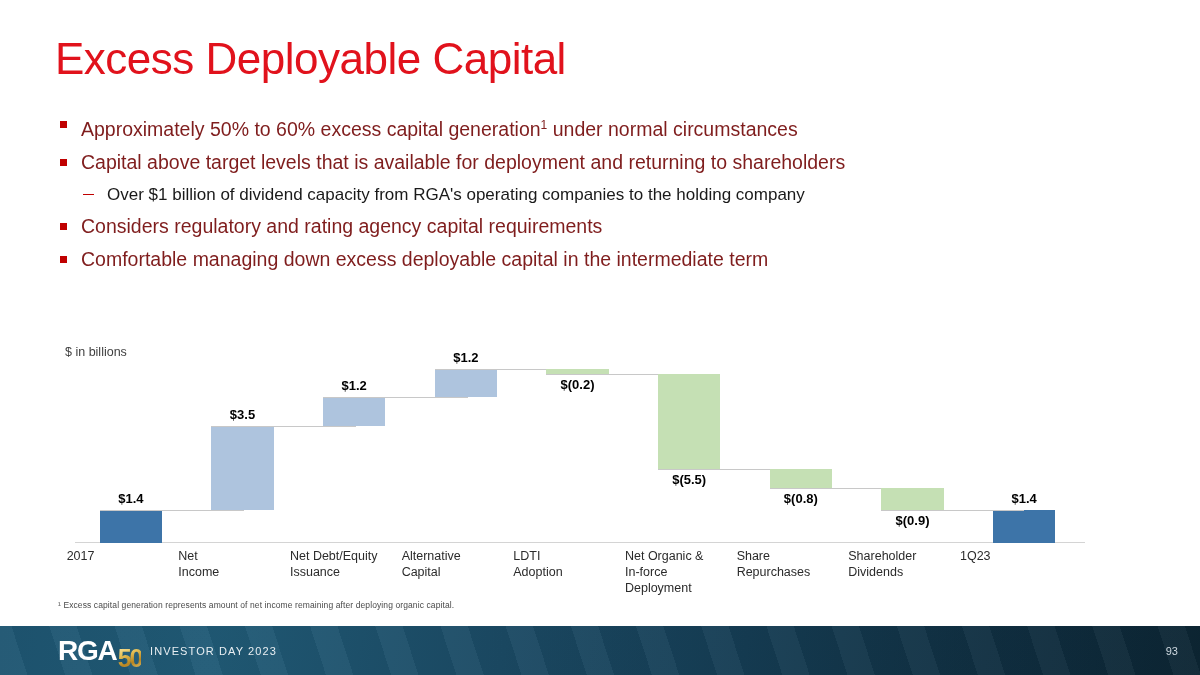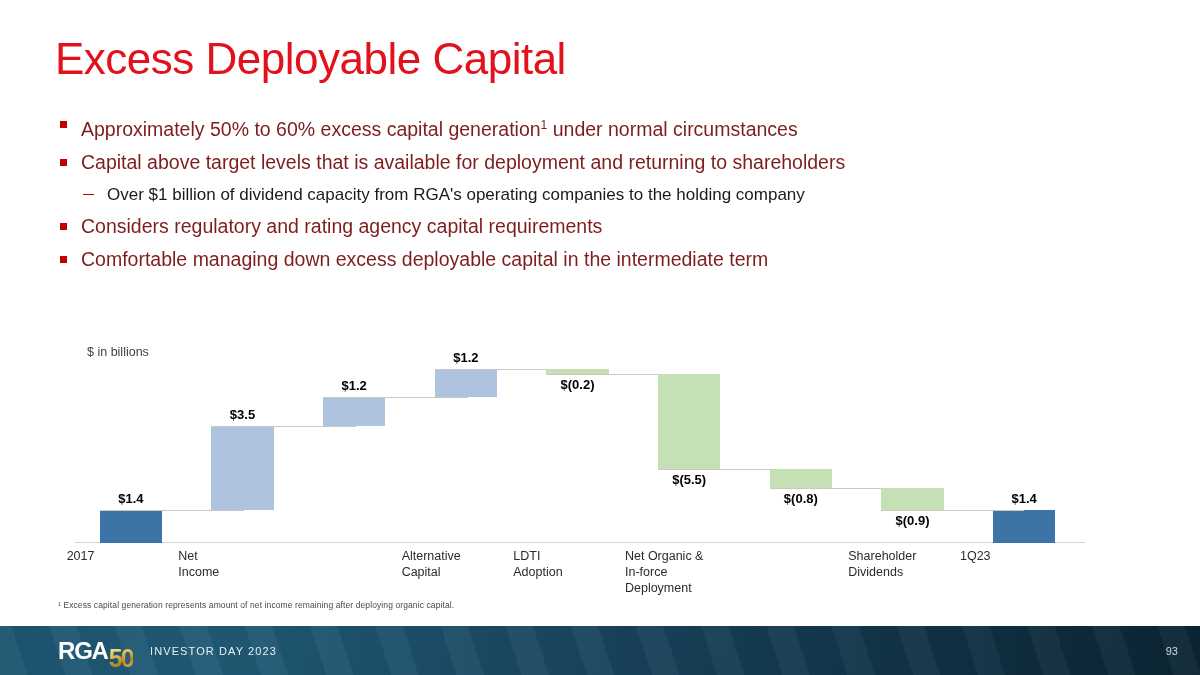--- a/index.html
+++ b/index.html
@@ -32,21 +32,21 @@
     background:#c00000;
   }
   sup{ font-size:.62em; vertical-align:super; }
 
   
   .chart-area{
     position:absolute; left:55px; top:335px; width:1025px; height:260px;
   }
   .units-label{
     position:absolute; left:10px; top:10px;
-    font-size:12.5px; color:#3f3f3f;margin-left:22px;
+    font-size:12.5px; color:#3f3f3f;
   }
   .plot{
     position:absolute; left:20px; top:10px; right:0px; height:198px;
   }
   .axis-line{
     position:absolute; left:0; right:-5px; bottom:0; height:1.5px; background:#d4d4d4;
   }
   .bar{
     position:absolute; box-sizing:border-box;
   }
@@ -81,21 +81,21 @@
     content:""; position:absolute; inset:0;
     background:repeating-linear-gradient(72deg,
       rgba(255,255,255,.035) 0px, rgba(255,255,255,.035) 26px,
       rgba(0,0,0,.04) 26px, rgba(0,0,0,.04) 62px);
   }
   .logo{
     position:absolute; left:58px; top:50%; transform:translateY(-50%);
     display:flex; align-items:center; z-index:2;
   }
   .logo-rga{
-    font-size:24px; font-weight:bold; color:#ffffff; letter-spacing:-1.2px;
+    font-size:28px; font-weight:bold; color:#ffffff; letter-spacing:-1.2px;
     font-family:"Liberation Sans", sans-serif;
   }
   .logo-50{
     font-size:25px; font-weight:bold; letter-spacing:-2px; margin-left:1px;
     background:linear-gradient(160deg,#fff3c4 0%,#e8c35a 35%,#b8841f 65%,#f0d98a 100%);
     -webkit-background-clip:text; background-clip:text; color:transparent;margin-top:14px;
   }
   .footer-text{
     position:absolute; left:150px; top:50%; transform:translateY(-50%);
     font-size:11px; letter-spacing:1.1px; color:#e8eef2; z-index:2;
@@ -165,33 +165,41 @@
       <div class="dlabel" style="width: 134px; left: 882.167px; top: 145.602px;">$1.4</div>
     </div>
   <div class="xlabels" id="xlabels">
       <div class="xlabel" style="width: 128.417px; left: -8.375px; top: 0px;">
         <div>2017</div>
       </div>
       <div class="xlabel" style="width: 128.417px; left: 103.292px; top: 0px;">
         <div>Net</div>
         <div>Income</div>
       </div>
+      <div class="xlabel" style="width: 128.417px; left: 214.958px; top: 0px;">
+        <div>Net Debt/Equity</div>
+        <div>Issuance</div>
+      </div>
       <div class="xlabel" style="width: 128.417px; left: 326.625px; top: 0px;">
         <div>Alternative</div>
         <div>Capital</div>
       </div>
       <div class="xlabel" style="width: 128.417px; left: 438.292px; top: 0px;">
         <div>LDTI</div>
         <div>Adoption</div>
       </div>
       <div class="xlabel" style="width: 128.417px; left: 549.958px; top: 0px;">
         <div>Net Organic &amp;</div>
         <div>In-force</div>
         <div>Deployment</div>
       </div>
+      <div class="xlabel" style="width: 128.417px; left: 661.625px; top: 0px;">
+        <div>Share</div>
+        <div>Repurchases</div>
+      </div>
       <div class="xlabel" style="width: 128.417px; left: 773.292px; top: 0px;">
         <div>Shareholder</div>
         <div>Dividends</div>
       </div>
       <div class="xlabel" style="width: 128.417px; left: 884.958px; top: 0px;">
         <div>1Q23</div>
       </div>
     </div>
 </div>
 

